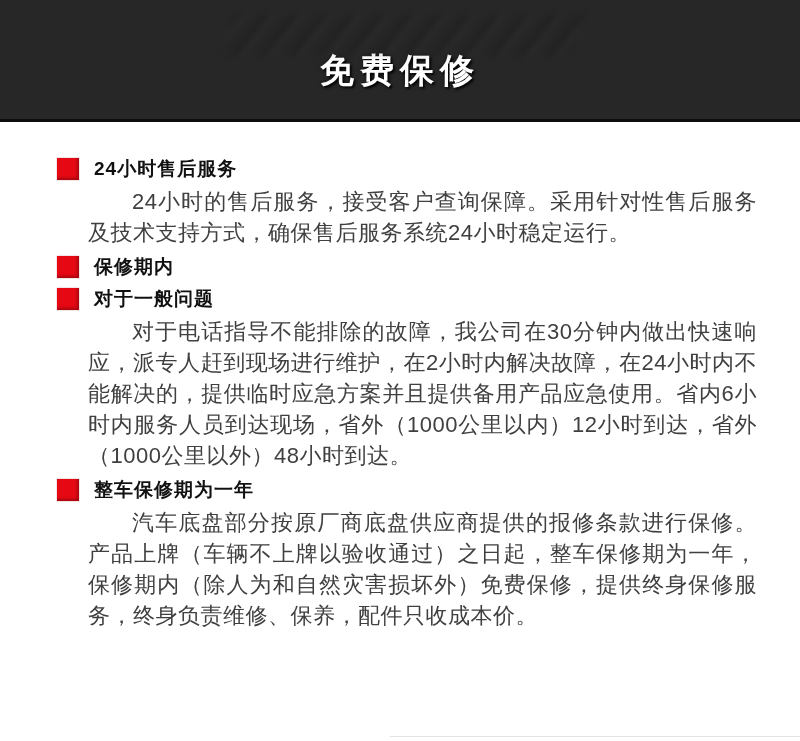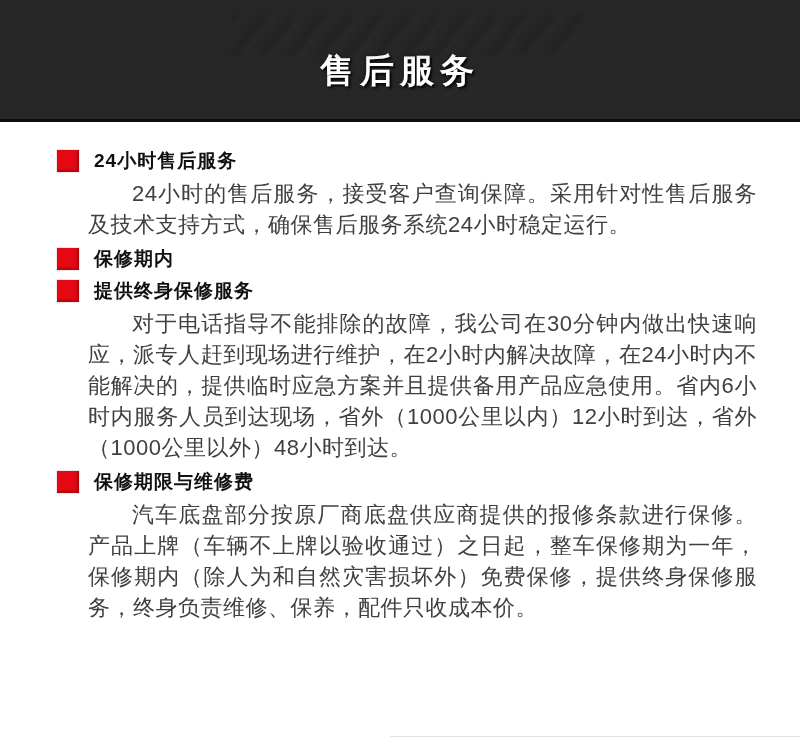--- a/index.html
+++ b/index.html
@@ -47,20 +47,21 @@
         rgba(0,0,0,.45) 0 6px,
         rgba(70,70,70,.25) 6px 14px,
         rgba(30,30,30,.35) 14px 26px);
     opacity:.35;
     filter:blur(3px);
     transform:skewX(-18deg);
   }
   
   .content{
     padding:26px 43px 0 57px;
+    margin-top:8px;
   }
   .section-head{
     display:flex;
     align-items:center;
     gap:15px;
     margin:6px 0 4px 0;
     height:26px;
   }
   .section:first-child .section-head{margin-top:0;}
   .bullet{
@@ -89,21 +90,21 @@
     bottom:4px;left:390px;right:0;
     height:1px;
     background:var(--divider);
   }
 </style>
 </head>
 <body>
 
 <header class="banner">
   <div class="watermark"></div>
-  <div class="banner-title">售后服务</div>
+  <div class="banner-title">免费保修</div>
 </header>
 
 <main class="content">
 
   <section class="section">
     <div class="section-head">
       <span class="bullet"></span>
       <span class="section-title">24小时售后服务</span>
     </div>
     <p>24小时的售后服务，接受客户查询保障。采用针对性售后服务及技术支持方式，确保售后服务系统24小时稳定运行。</p>
@@ -112,28 +113,28 @@
   <section class="section">
     <div class="section-head">
       <span class="bullet"></span>
       <span class="section-title">保修期内</span>
     </div>
   </section>
 
   <section class="section">
     <div class="section-head">
       <span class="bullet"></span>
-      <span class="section-title">提供终身保修服务</span>
+      <span class="section-title">对于一般问题</span>
     </div>
     <p>对于电话指导不能排除的故障，我公司在30分钟内做出快速响应，派专人赶到现场进行维护，在2小时内解决故障，在24小时内不能解决的，提供临时应急方案并且提供备用产品应急使用。省内6小时内服务人员到达现场，省外（1000公里以内）12小时到达，省外（1000公里以外）48小时到达。</p>
   </section>
 
   <section class="section">
     <div class="section-head">
       <span class="bullet"></span>
-      <span class="section-title">保修期限与维修费</span>
+      <span class="section-title">整车保修期为一年</span>
     </div>
     <p>汽车底盘部分按原厂商底盘供应商提供的报修条款进行保修。产品上牌（车辆不上牌以验收通过）之日起，整车保修期为一年，保修期内（除人为和自然灾害损坏外）免费保修，提供终身保修服务，终身负责维修、保养，配件只收成本价。</p>
   </section>
 
 </main>
 
 <div class="bottom-line"></div>
 
 </body></html>

